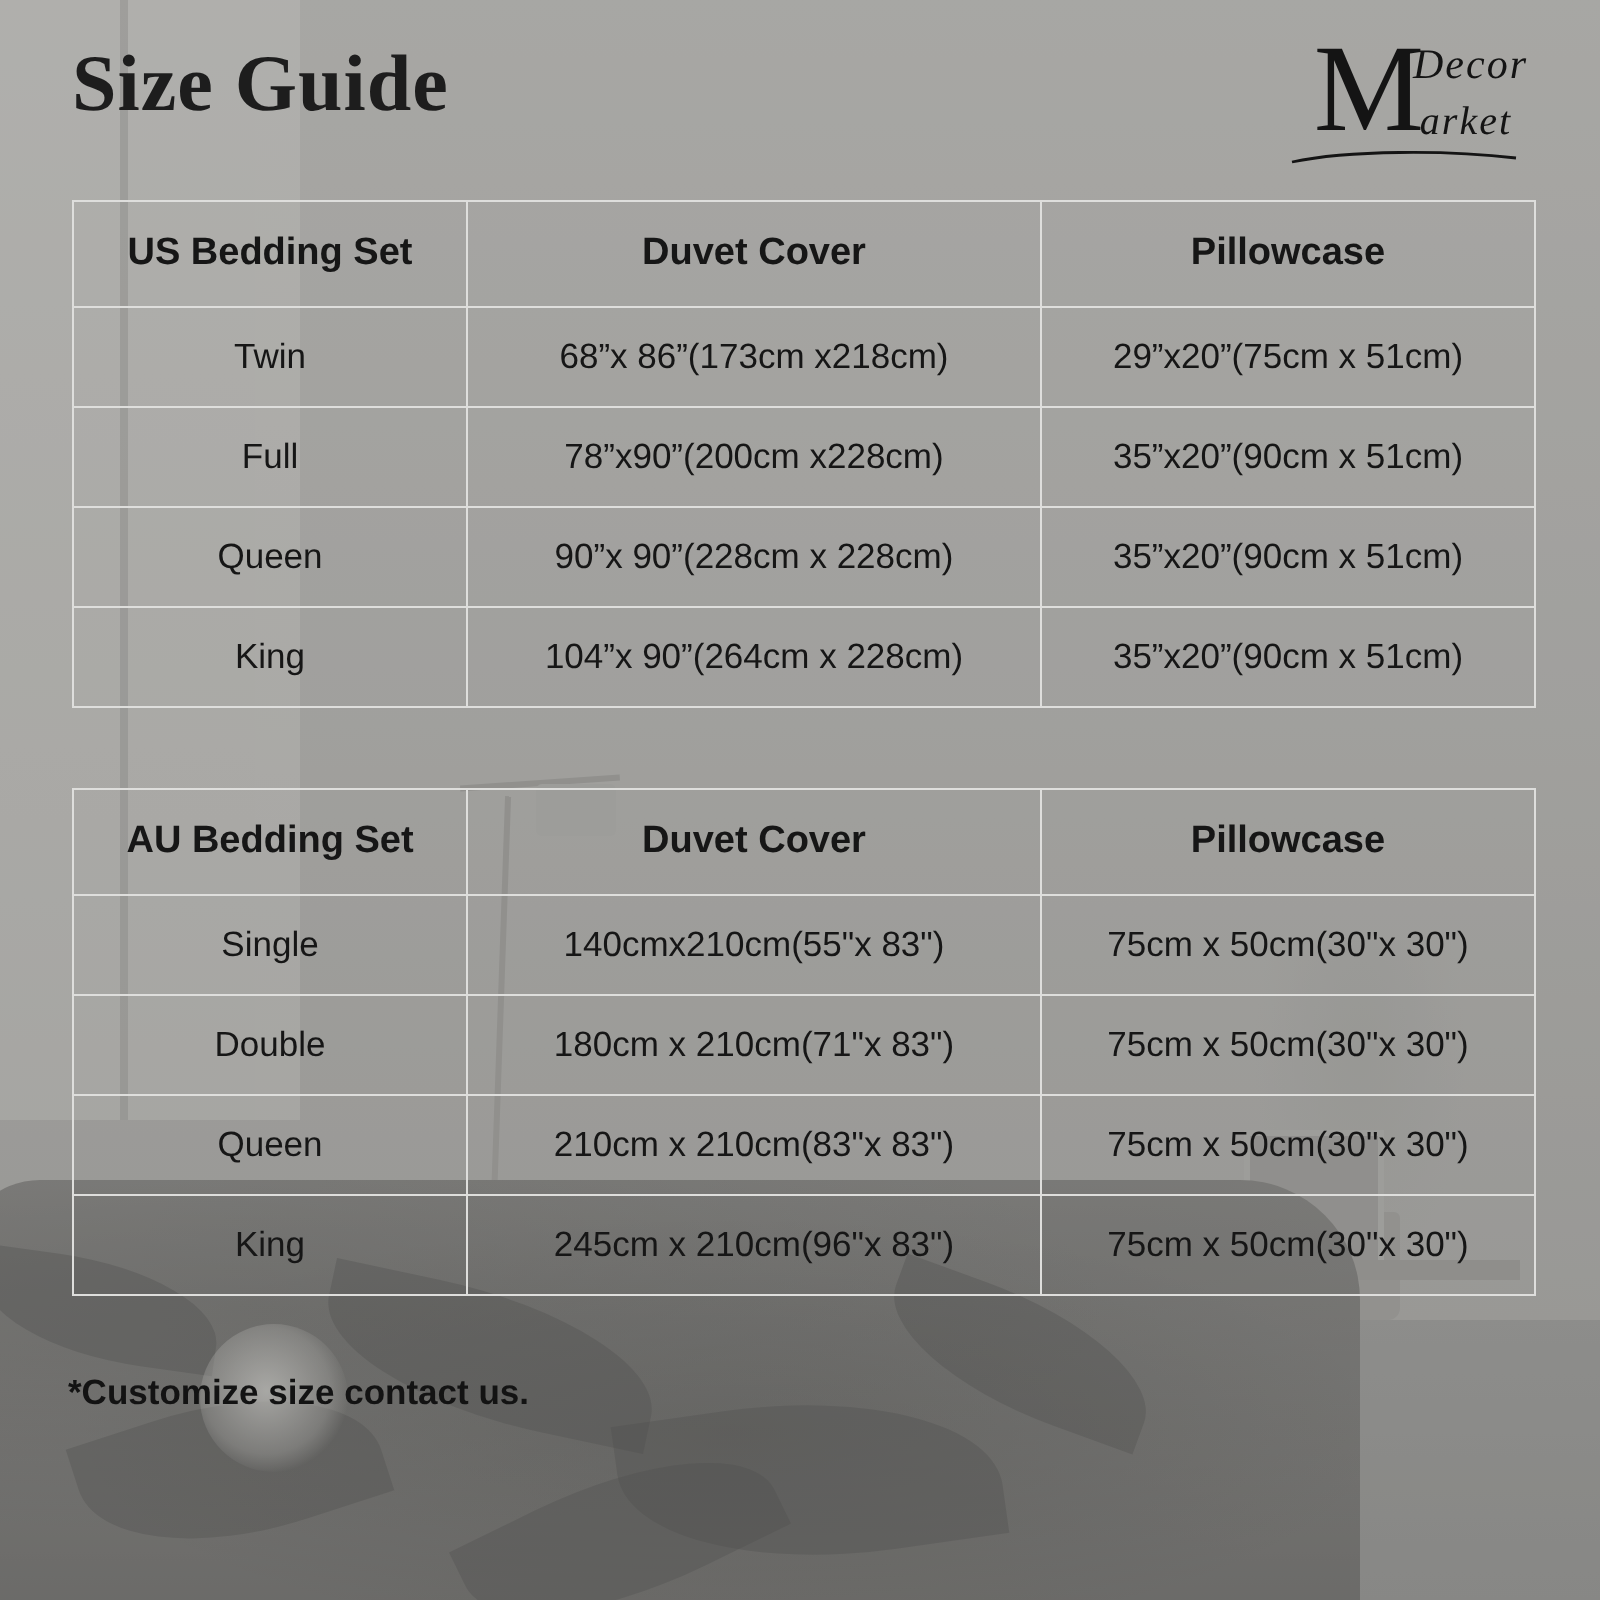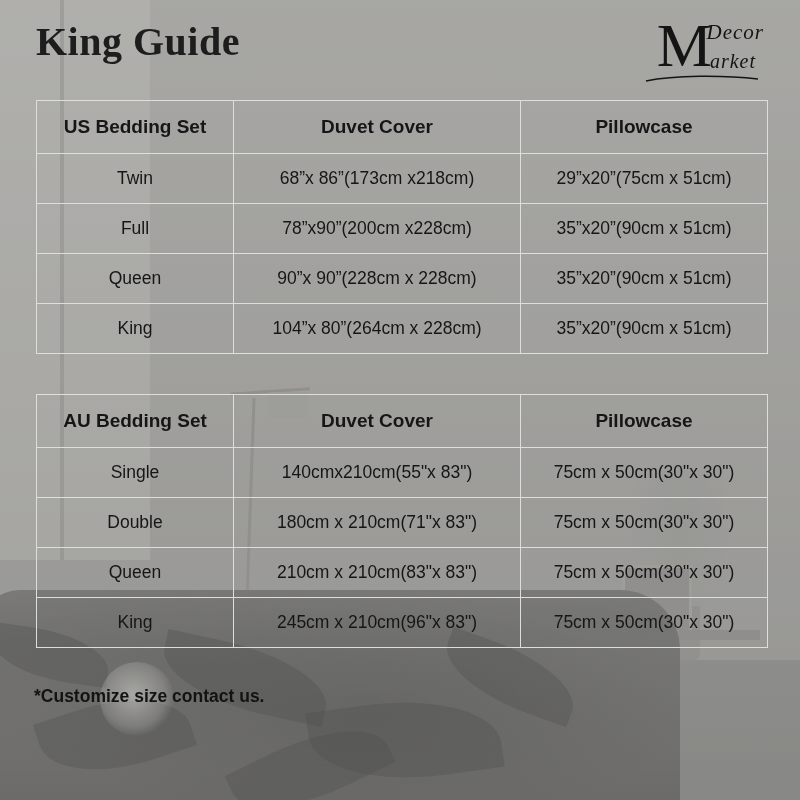--- a/index.html
+++ b/index.html
@@ -256,21 +256,21 @@
       <div class="bg-leaf l4"></div>
       <div class="bg-leaf l5"></div>
       <div class="bg-leaf l6"></div>
       <div class="bg-flower"></div>
     </div>
     <div class="bg-scrim"></div>
   </div>
 
   <div class="content">
 
-    <div class="title">King Guide</div>
+    <div class="title">Size Guide</div>
 
     <div class="logo">
       <div class="logo-m">M</div>
       <div class="logo-decor">Decor</div>
       <div class="logo-market">arket</div>
       <svg class="logo-swash" viewBox="0 0 118 10">
         <path d="M2 7 C 30 1, 80 1, 114 5" stroke="#141414" stroke-width="1.4" fill="none"></path>
       </svg>
     </div>
 
@@ -293,21 +293,21 @@
           <td class="col-b">78”x90”(200cm x228cm)</td>
           <td class="col-c">35”x20”(90cm x 51cm)</td>
         </tr>
         <tr>
           <td class="col-a">Queen</td>
           <td class="col-b">90”x 90”(228cm x 228cm)</td>
           <td class="col-c">35”x20”(90cm x 51cm)</td>
         </tr>
         <tr>
           <td class="col-a">King</td>
-          <td class="col-b">104”x 80”(264cm x 228cm)</td>
+          <td class="col-b">104”x 90”(264cm x 228cm)</td>
           <td class="col-c">35”x20”(90cm x 51cm)</td>
         </tr>
       </tbody>
     </table>
 
     <table class="size-table au">
       <thead>
         <tr>
           <th class="col-a">AU Bedding Set</th>
           <th class="col-b">Duvet Cover</th>

